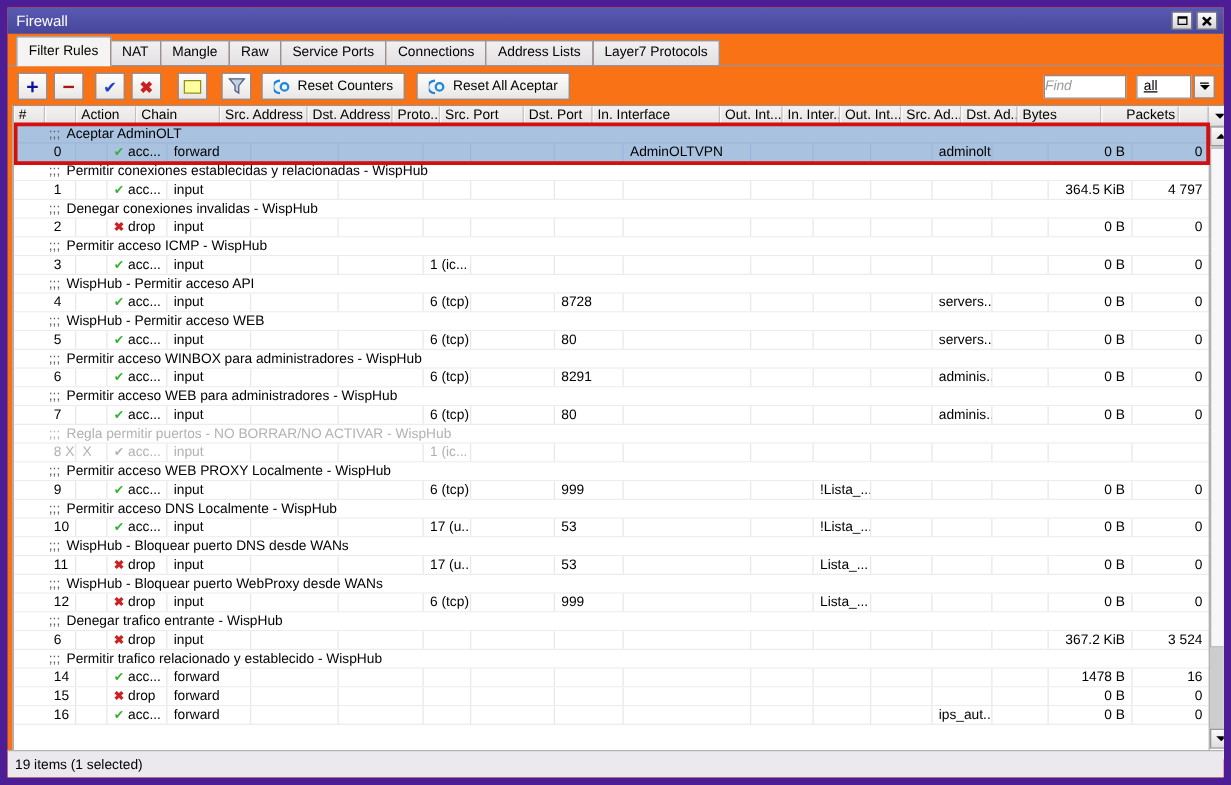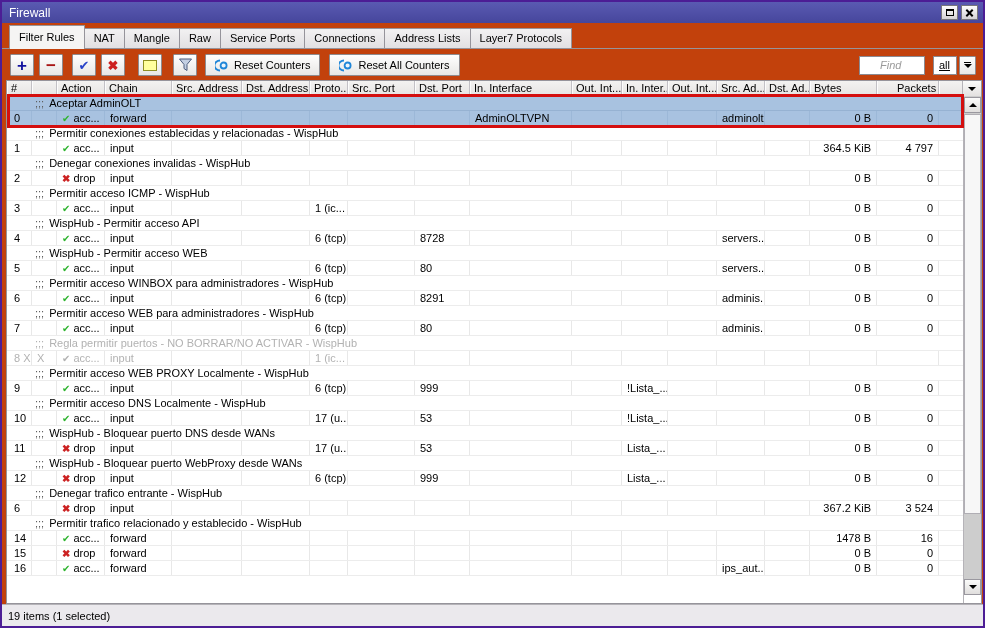--- a/index.html
+++ b/index.html
@@ -1,19 +1,19 @@
 <!DOCTYPE html>
 <html><head>
 <meta charset="utf-8">
 <style>
   * { margin:0; padding:0; box-sizing:border-box; }
   html,body { background:#d8d6da; font-family:"Liberation Sans", sans-serif; }
   .window{
     position:relative; width:985px; height:628px;
-    background:#c2410c; border:2px solid #4c1d95; overflow:hidden;
+    background:#f97316; border:6px solid #4c1d95; overflow:hidden;
   }
   
   .titlebar{
     position:absolute; left:0; top:0; right:0; height:21px;
     background:linear-gradient(#5a5ab2,#46469c);
     display:flex; align-items:center; padding:0 5px 0 7px;
   }
   .title-text{ color:#fff; font-size:12px; }
   .tb-buttons{ margin-left:auto; display:flex; gap:3px; }
   .tb-btn{
@@ -56,25 +56,25 @@
   .btn.sq{ width:24px; }
   .ico-plus{ color:#12129e; font-size:17px; font-weight:bold; line-height:1; }
   .ico-minus{ color:#a81616; font-size:17px; font-weight:bold; line-height:1; }
   .ico-check-blue{ color:#2742c8; font-size:13px; line-height:1; }
   .ico-x-red{ color:#cc1f1f; font-size:13px; font-weight:bold; line-height:1; }
   .ico-note{ width:14px; height:11px; background:#ffff9e; border:1px solid #8f8f23; }
   .btn-label{ margin-left:5px; }
   .reset-btn{ padding:0 9px; }
   .find-box{
     width:66px; height:19px; border:1px solid #8a8a92; background:#fff;
-    font-size:11px; padding:0 20px; font-family:"Liberation Sans", sans-serif;
+    font-size:11px; padding:0 0; font-family:"Liberation Sans", sans-serif;
   }
   .find-box::placeholder{ color:#9a9a9a; font-style:italic; }
   .combo{
-    width:24px; height:19px; border:1px solid #8a8a92; background:#fff;
+    width:44px; height:19px; border:1px solid #8a8a92; background:#fff;
     font-size:11px; display:flex; align-items:center; padding-left:5px;text-decoration:underline;
   }
   .drop-btn{ width:17px; height:19px; flex-direction:column; gap:1px; }
   .drop-btn .bar{ width:7px; height:1px; background:#000; }
   .tri-down{ width:0; height:0; border-left:4px solid transparent; border-right:4px solid transparent; border-top:4px solid #000; }
   .tri-up{ width:0; height:0; border-left:4px solid transparent; border-right:4px solid transparent; border-bottom:4px solid #000; }
   
   .table-wrap{
     position:absolute; left:4px; top:78px; width:976px; height:524px;
     background:#fff; border:1px solid #96949b; overflow:hidden;
@@ -88,21 +88,21 @@
     height:15px; line-height:14px; padding-left:4px; overflow:hidden; white-space:nowrap;
     border-right:1px solid #c2c0c5; box-shadow:inset 1px 0 0 #fcfcfc; color:#000;
   }
   .th-fill{ flex:1; border-right:none; }
   .th-dropbtn{
     width:19px; height:15px; background:linear-gradient(#fbfbfa,#e3e1e0);
     border-left:1px solid #b5b3b8; display:flex; align-items:center; justify-content:center;
   }
   .th-dropbtn .tri-down{ border-left-width:4px; border-right-width:4px; border-top-width:4px; }
   .rows{ position:absolute; left:0; top:15px; width:957px; bottom:0; overflow:hidden; }
-  .row{ display:flex; height:15px; font-size:11px; border-bottom:1px solid #ececec; background:#fff; }
+  .row{ display:flex; height:15px; font-size:11px; border-bottom:1px solid #ececec; background:#fff;justify-content:flex-end; }
   .row.selected{ background:#a8c2e0; border-bottom-color:#96b2d2; }
   .cell{
     height:14px; line-height:14px; padding-left:5px; overflow:hidden; white-space:nowrap;
     border-right:1px solid #e8e8e8; color:#000;
   }
   .row.selected .cell{ border-right-color:#9cb8d8; }
   .cell.r{ text-align:right; padding-right:5px; padding-left:0; }
   .comment-cell{ width:100%; border-right:none; padding-left:28px; color:#000; }
   .comment-prefix{ color:#5f5f5f; margin-right:5px; }
   .row.disabled .cell, .row.disabled .comment-cell, .row.disabled .comment-prefix{ color:#b2b2b2; }
@@ -197,21 +197,21 @@
         <path d="M5 1.5 A5.5 5 0 0 0 5 11.5" fill="none" stroke="#1f86d8" stroke-width="1.8"></path>
         <circle cx="8.6" cy="6.5" r="3" fill="#eaf4fc" stroke="#1f86d8" stroke-width="1.8"></circle>
       </svg>
       <span class="btn-label">Reset Counters</span>
     </div>
     <div class="btn reset-btn">
       <svg width="14" height="13" viewBox="0 0 14 13">
         <path d="M5 1.5 A5.5 5 0 0 0 5 11.5" fill="none" stroke="#1f86d8" stroke-width="1.8"></path>
         <circle cx="8.6" cy="6.5" r="3" fill="#eaf4fc" stroke="#1f86d8" stroke-width="1.8"></circle>
       </svg>
-      <span class="btn-label">Reset All Counters</span>
+      <span class="btn-label">Reset All Aceptar</span>
     </div>
     <input class="find-box" style="margin-left: auto;" placeholder="Find">
     <div class="combo" style="margin-left:8px">
       <span>all</span>
     </div>
     <div class="btn drop-btn" style="margin-left:2px">
       <span class="bar"></span>
       <span class="tri-down"></span>
     </div>
   </div>

